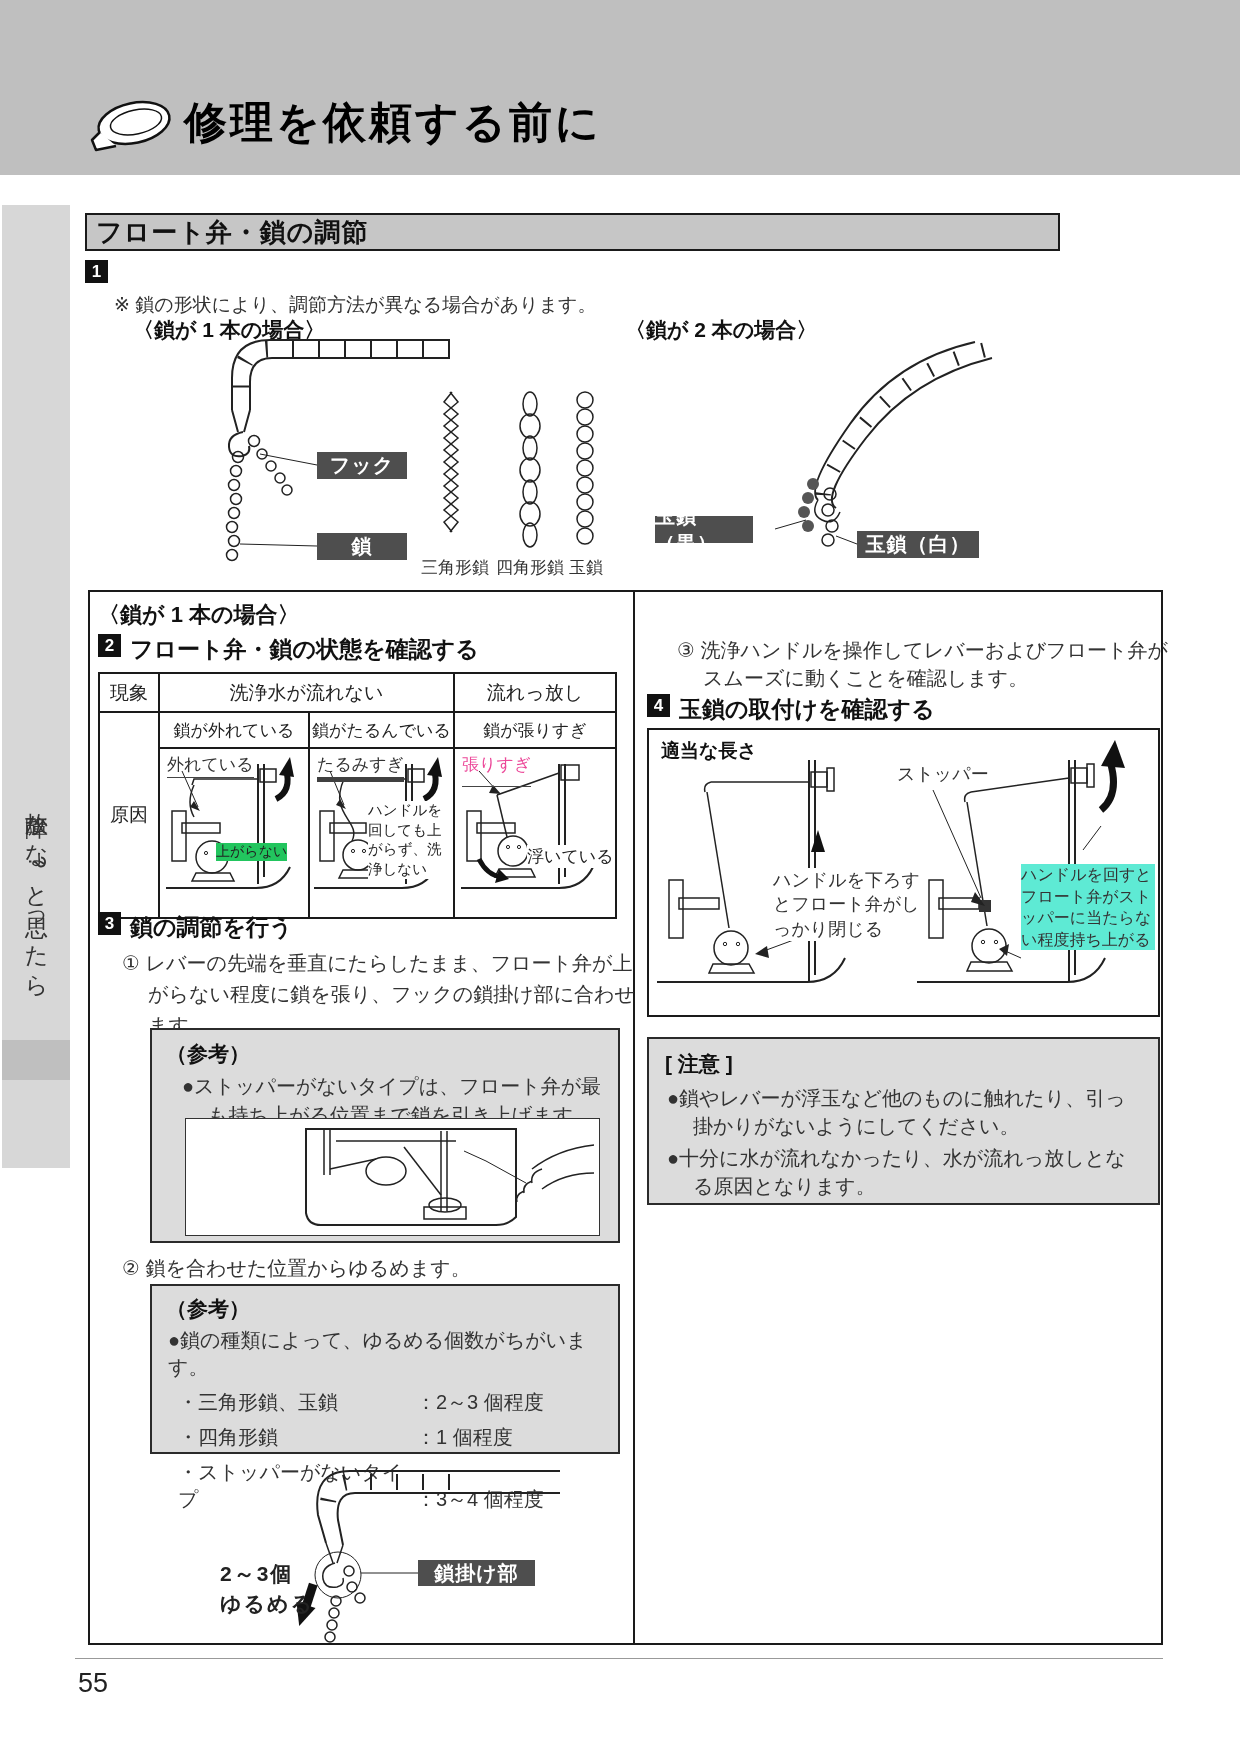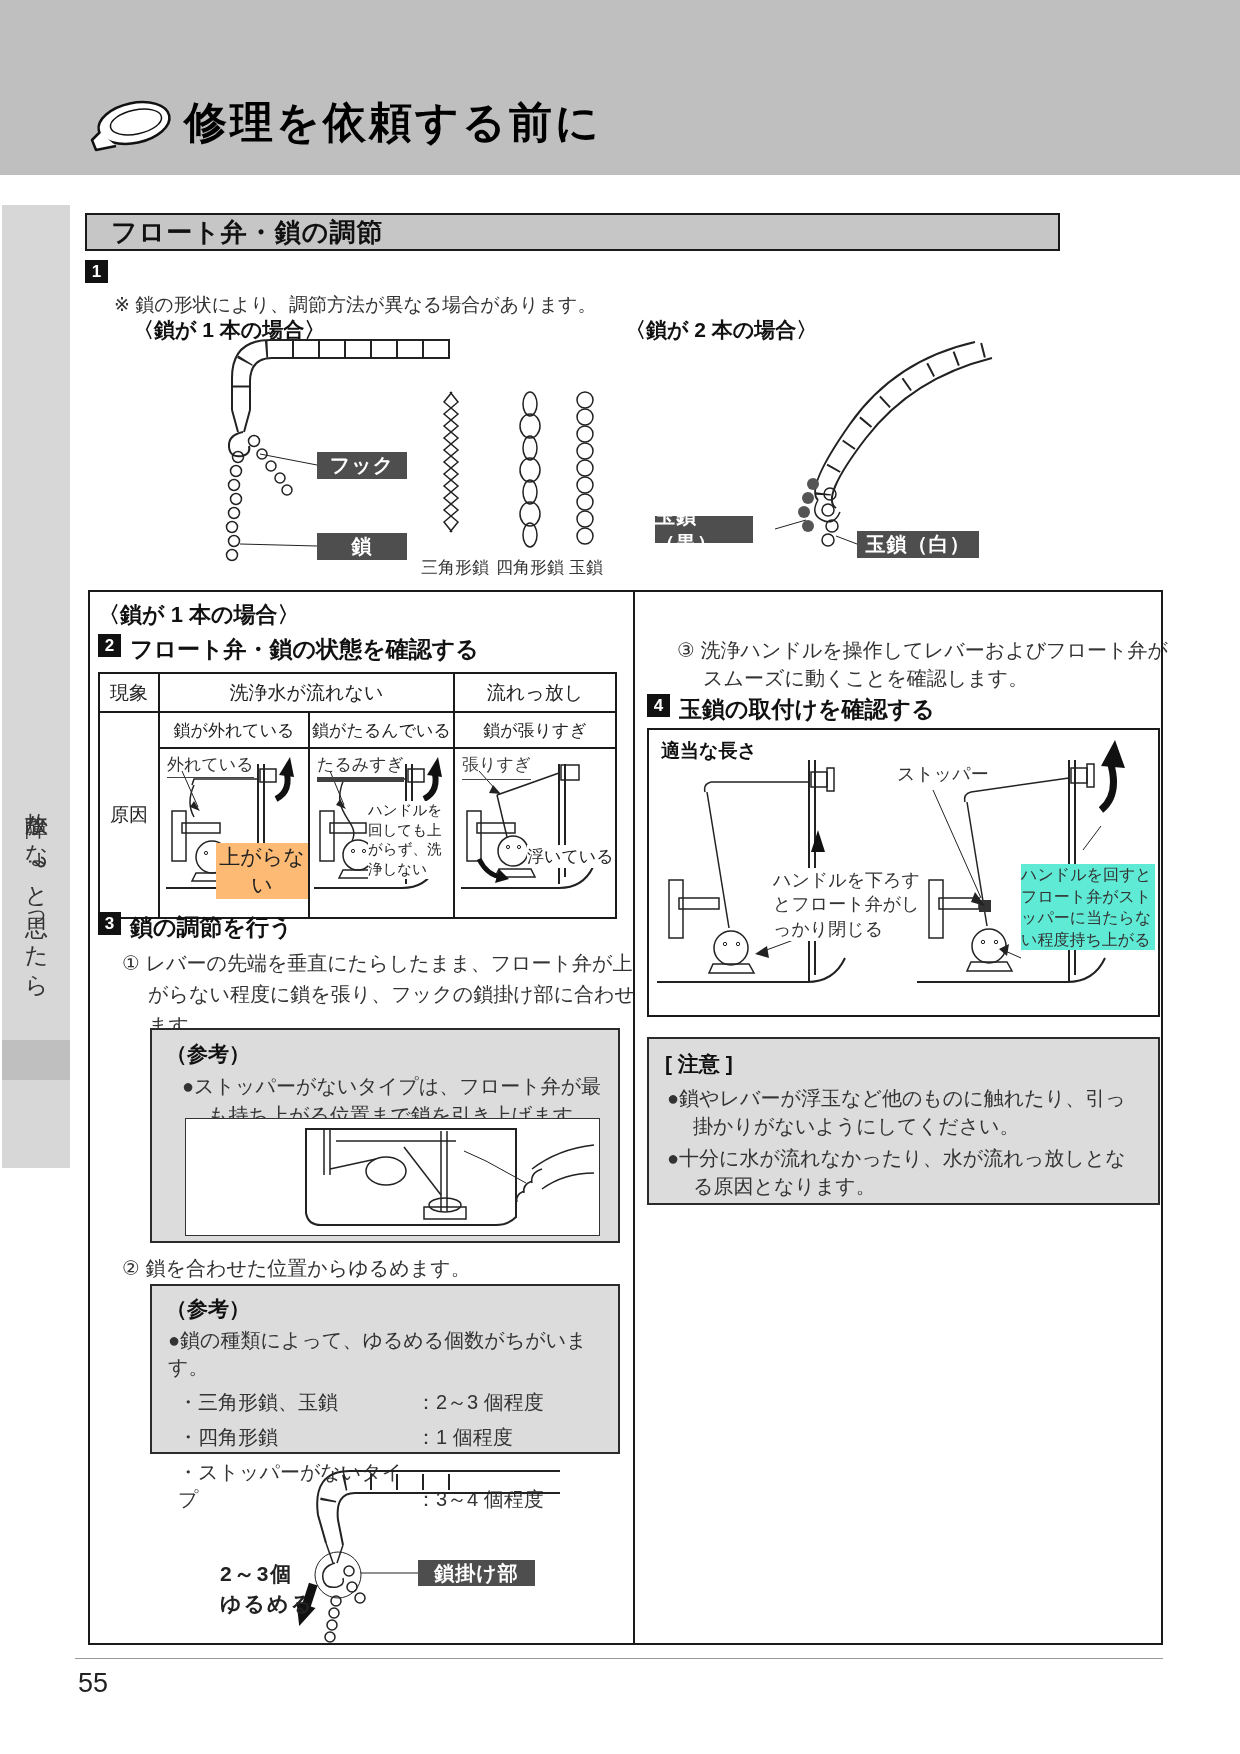--- a/index.html
+++ b/index.html
@@ -37,21 +37,21 @@
       </svg>
     </span>
     <div class="abs bold" style="left:184px;top:94px;font-size:43px;color:#000000;letter-spacing:3px;">修理を依頼する前に</div>
   </div>
 
   <div class="abs" style="left:2px;top:205px;width:68px;height:963px;background:#d7d7d7;"></div>
   <div class="abs" style="left:2px;top:1040px;width:68px;height:40px;background:#bfbfbf;"></div>
   <div class="abs" style="left:22px;top:795px;height:230px;writing-mode:vertical-rl;font-size:23px;color:#333;letter-spacing:2px;">故障かな?と思ったら</div>
 
   <div class="abs" style="left:85px;top:213px;width:975px;height:38px;background:#c6c6c6;border:2px solid #1a1a1a;box-sizing:border-box;display:flex;align-items:center;">
-    <span class="bold" style="font-size:26px;color:#111;padding-left:24px;letter-spacing:1px;">フロート弁・鎖の調節</span>
+    <span class="bold" style="font-size:26px;color:#111;padding-left:9px;letter-spacing:1px;">フロート弁・鎖の調節</span>
   </div>
 
   <div class="abs steprow" style="left:85px;top:260px;width:1000px;">
     <span class="badge">1</span>
   </div>
   <div class="abs" style="left:114px;top:292px;font-size:19px;color:#333;">※ 鎖の形状により、調節方法が異なる場合があります。</div>
 
   <div class="abs bold" style="left:133px;top:316px;font-size:21px;color:#111;">〈鎖が 1 本の場合〉</div>
   <div class="abs bold" style="left:625px;top:316px;font-size:21px;color:#111;">〈鎖が 2 本の場合〉</div>
 
@@ -189,21 +189,21 @@
             <path class="thin" d="M22,22 L38,58"></path>
                 <polygon points="34,52 40,62 30,58" fill="#222"></polygon>
             <circle cx="52" cy="108" r="16" class="ln15"></circle>
             <circle cx="46" cy="104" r="1.6" class="thin"></circle>
                 <circle cx="58" cy="104" r="1.6" class="thin"></circle>
             <path class="ln15" d="M36,124 h34 l4,8 h-42 z"></path>
             <path class="ln" d="M6,139 H96 Q120,139 130,118"></path>
           </svg>
         </span>
         <span class="abs" style="left:7px;top:4px;font-size:17px;color:#333;border-bottom:1px solid #444;padding-bottom:1px;">外れている</span>
-        <span class="abs" style="left:56px;top:94px;font-size:21px;color:#222;background:#fdba74;">上がらない</span>
+        <span class="abs" style="left:56px;top:94px;font-size:14px;color:#222;background:#22c55e;">上がらない</span>
       </td>
 
       <td style="position:relative;">
         <span class="abs" style="left:0;top:0;">
           <svg width="141" height="146" viewBox="0 0 141 146">
             <path class="ln" d="M96,15 V135 M102,15 V128"></path>
             <path class="ln15" d="M96,30 H34"></path>
             <rect x="98" y="20" width="16" height="13" class="ln15"></rect>
             <path d="M114,50 Q130,42 124,20" stroke="#111" stroke-width="6" fill="none"></path>
             <polygon points="117,26 128,8 132,28" fill="#111"></polygon>
@@ -236,21 +236,21 @@
                 <polygon points="38,36 46,45 34,44" fill="#222"></polygon>
             <circle cx="58" cy="102" r="15" class="ln15"></circle>
             <circle cx="53" cy="98" r="1.6" class="thin"></circle>
                 <circle cx="64" cy="98" r="1.6" class="thin"></circle>
             <path class="ln15" d="M44,120 h32 l4,8 h-40 z"></path>
             <path d="M24,110 Q32,126 46,128" stroke="#111" stroke-width="5" fill="none"></path>
             <polygon points="40,134 54,130 44,120" fill="#111"></polygon>
             <path class="ln" d="M6,139 H104 Q128,139 138,118"></path>
           </svg>
         </span>
-        <span class="abs" style="left:7px;top:4px;font-size:17px;color:#404040;border-bottom:1px solid #444;padding-bottom:3px;">張りすぎ</span>
+        <span class="abs" style="left:7px;top:4px;font-size:17px;color:#ec4899;border-bottom:1px solid #444;padding-bottom:10px;">張りすぎ</span>
         <span class="abs" style="left:72px;top:96px;font-size:17px;color:#222;background:#fff;">浮いている</span>
       </td>
     </tr>
   </tbody>
     </table>
 
   <div class="abs steprow" style="left:98px;top:912px;width:520px;">
     <span class="badge">3</span>
     <span>鎖の調節を行う</span>
   </div>

